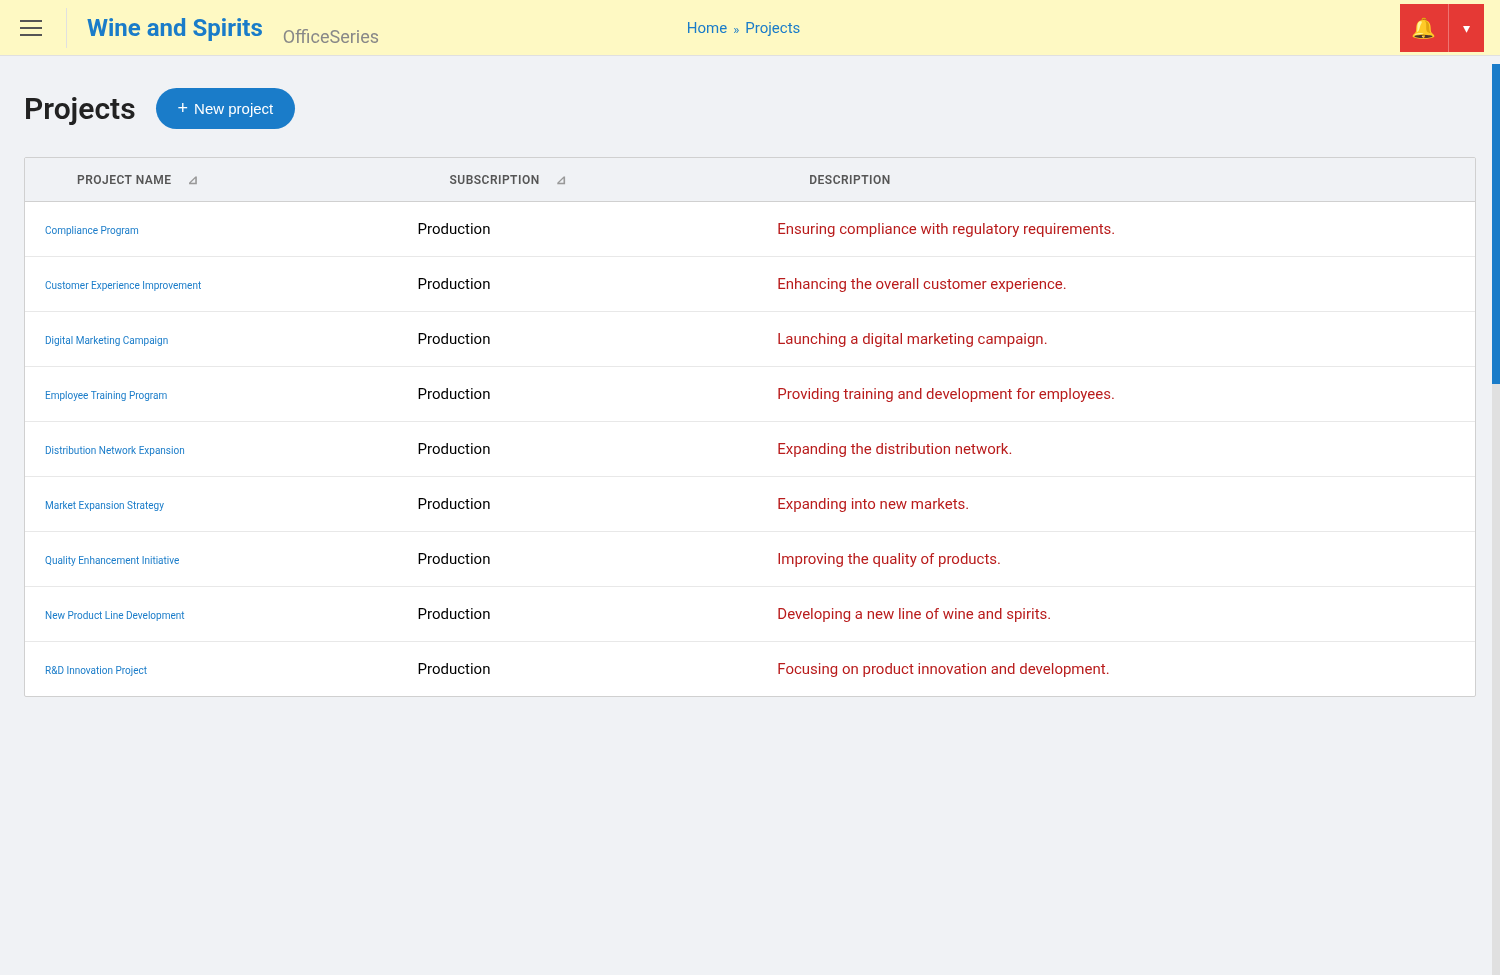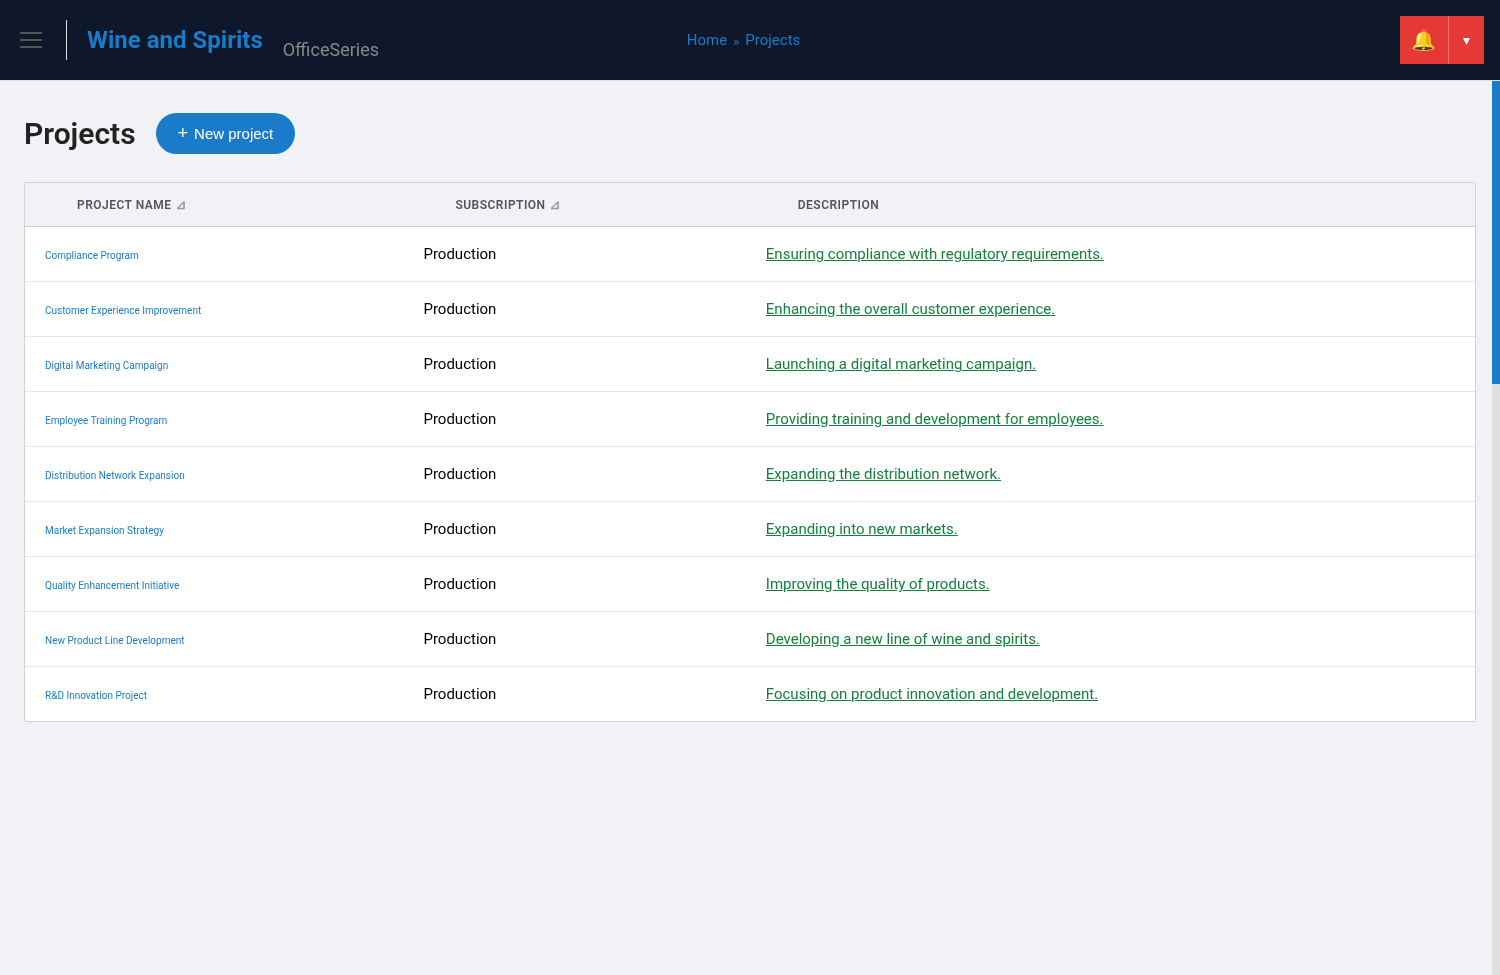--- a/index.html
+++ b/index.html
@@ -5,23 +5,23 @@
     * { box-sizing: border-box; margin: 0; padding: 0; }
     body {
       font-family: -apple-system, BlinkMacSystemFont, 'Segoe UI', Roboto, sans-serif;
       background: #f0f2f5;
       color: #333;
       min-height: 975px;
     }
 
     
     .header {
-      background: #0f172a;
+      background: #fef9c3;
       border-bottom: 1px solid #e0e0e0;
-      height: 81px;
+      height: 56px;
       display: flex;
       align-items: center;
       padding: 0 16px;
       gap: 16px;
       position: relative;
       z-index: 10;
     }
     .hamburger {
       cursor: pointer;
       display: flex;
@@ -158,21 +158,21 @@
       font-size: 12px;
       font-weight: 600;
       color: #555;
       letter-spacing: 0.04em;
       text-transform: uppercase;
       border-bottom: 1px solid #d0d0d0;
     }
     thead th .th-inner {
       display: flex;
       align-items: center;
-      gap: 4px;
+      gap: 16px;
       padding-left: 32px;
     }
     .filter-icon {
       color: #999;
       font-size: 13px;
     }
     tbody tr {
       border-bottom: 1px solid #e8e8e8;
     }
     tbody tr:last-child {
@@ -185,22 +185,21 @@
     }
     .project-link {
       color: #1a7cc9;
       text-decoration: none;
       font-size: 10px;
     }
     .subscription-cell {
       color: #000000;
     }
     .description-cell {
-      color: #15803d;
-      text-decoration: underline;
+      color: #b91c1c;
     }
 
     
     .scroll-accent {
       position: fixed;
       right: 0;
       top: 64px;
       width: 8px;
       height: calc(100% - 64px);
       background: #e0e0e0;

